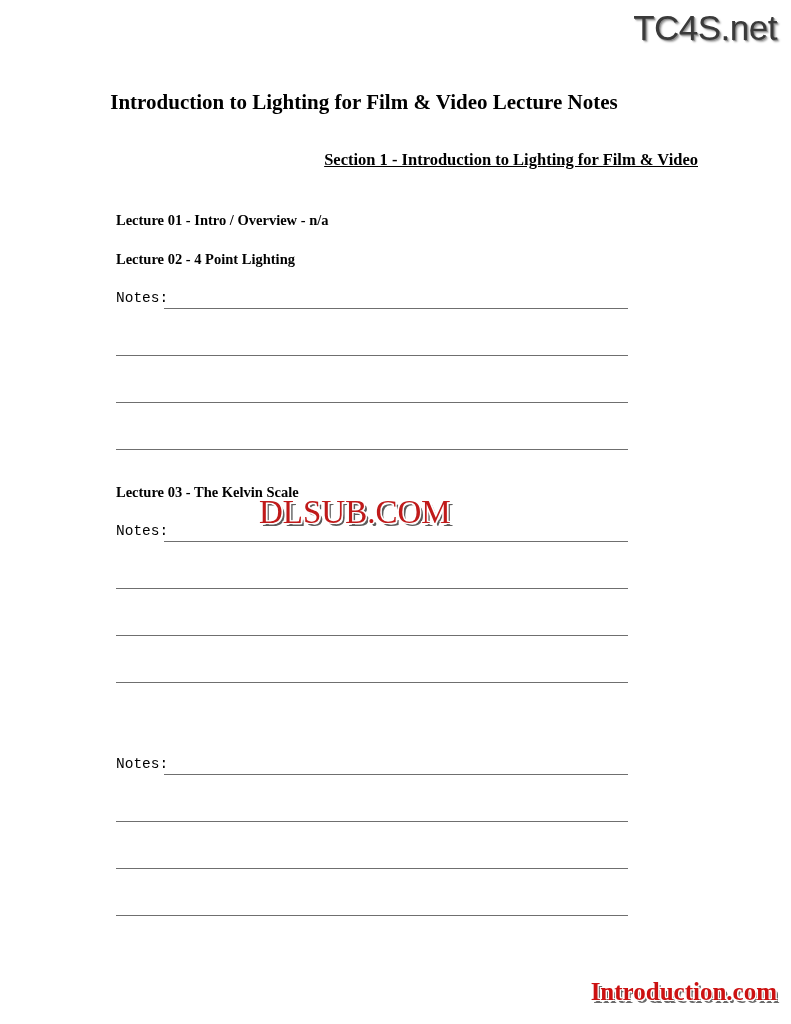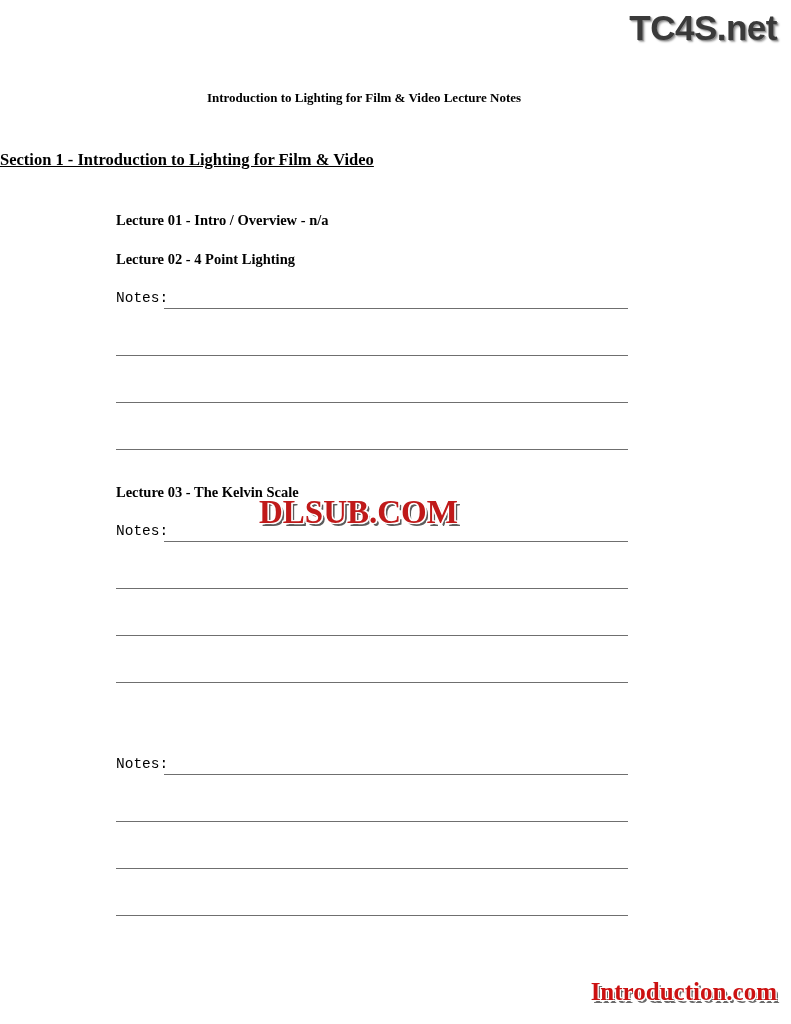--- a/index.html
+++ b/index.html
@@ -23,47 +23,47 @@
     height: 1024px;
     background: #ffffff;
   }
 
   
   .brand-top {
     position: absolute;
     right: 14px;
     top: 8px;
     font-family: "Liberation Sans", sans-serif;
-    font-weight: bold;
+    font-weight: normal;
     font-size: 35px;
     letter-spacing: -0.5px;
     color: #3a3a3a;
     text-shadow:
       1px 1px 0 #8f8f8f,
       2px 2px 2px rgba(0,0,0,0.35);
     white-space: nowrap;
   }
 
   
   .doc-title {
     position: absolute;
     top: 90px;
     left: 0;
     width: 728px;
     text-align: center;
-    font-size: 13px;
+    font-size: 21px;
     font-weight: bold;
   }
 
   .section-title {
     position: absolute;
     top: 150px;
-    left: 0;
+    left: 8px;
     width: 690px;
-    text-align: left;
+    text-align: right;
     font-size: 16.5px;
     font-weight: bold;
     text-decoration: underline;
   }
 
   
   .lecture-heading {
     position: absolute;
     left: 116px;
     font-size: 14.5px;
@@ -84,21 +84,21 @@
     height: 0;
     border-bottom: 1px solid #6f6f6f;
   }
 
   
   .wm-center {
     position: absolute;
     left: 253px;
     top: 492px;
     font-family: "Liberation Serif", serif;
-    font-weight: bold;
+    font-weight: normal;
     font-size: 33px;
     letter-spacing: 0px;
     color: #c01a1a;
     background: linear-gradient(#e34b4b, #9d0d0d);
     -webkit-background-clip: text;
     padding: 2px 6px;
     text-shadow:
       -1.4px -1.4px 0 #ffffff,
       1.4px -1.4px 0 #ffffff,
       -1.4px 1.4px 0 #ffffff,

